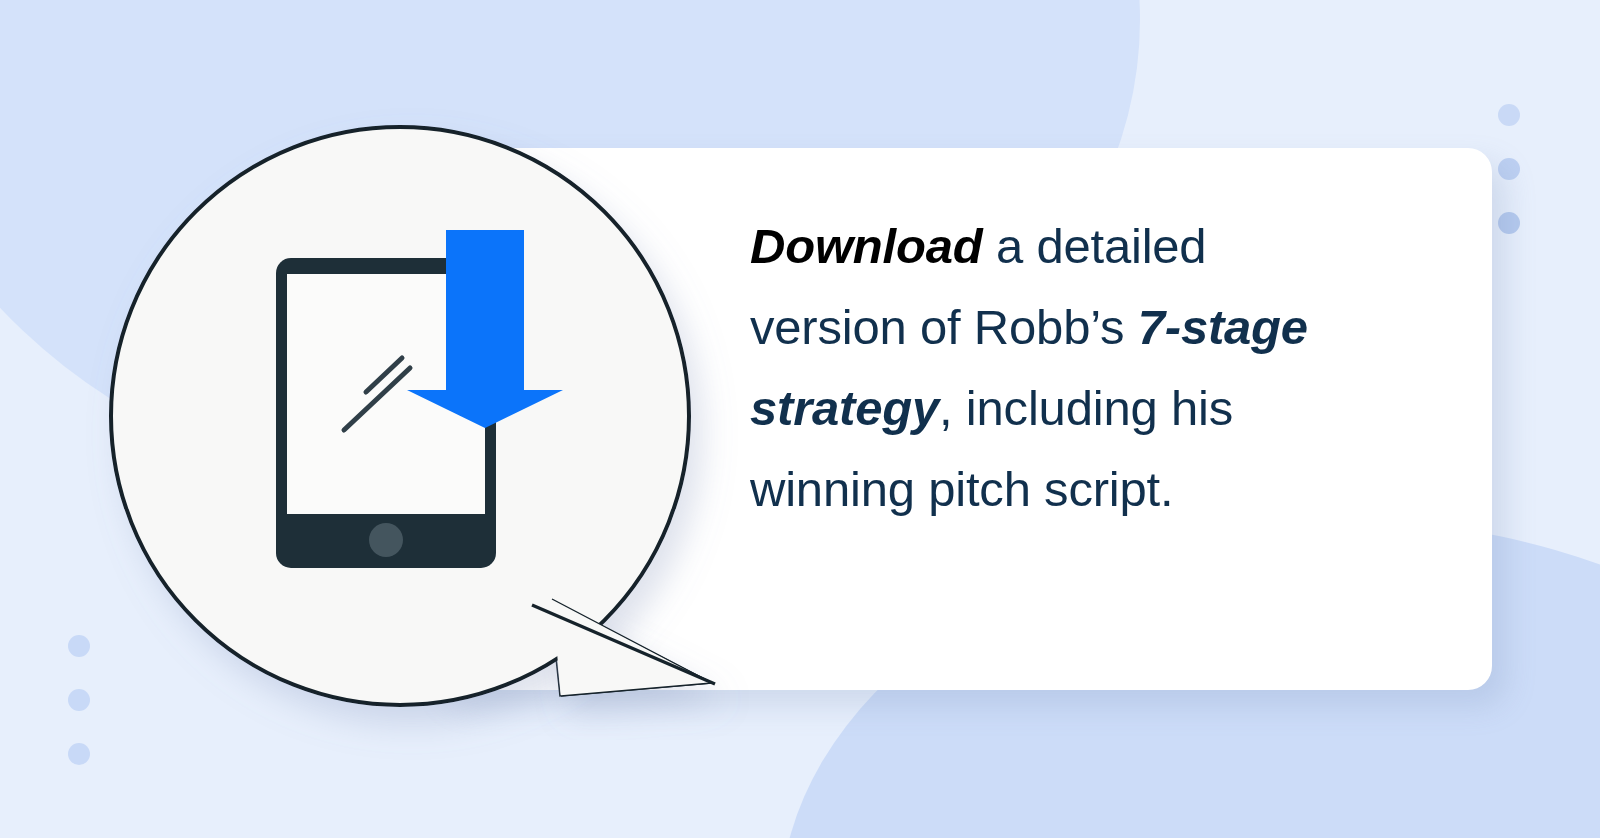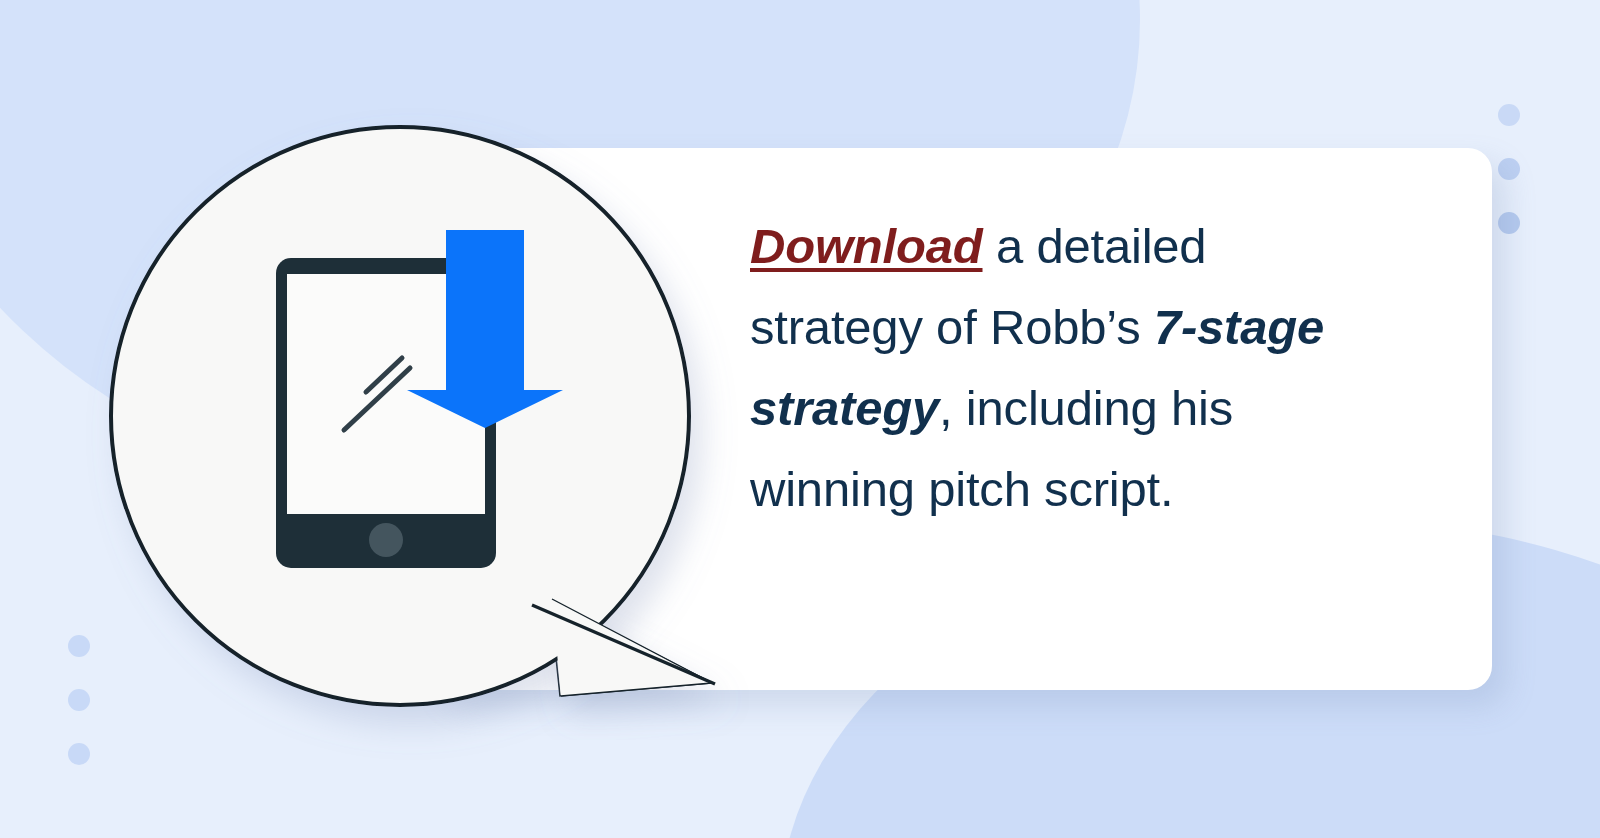--- a/index.html
+++ b/index.html
@@ -68,24 +68,23 @@
     left: 750px;
     top: 206px;
     width: 600px;
     font-size: 49px;
     line-height: 81px;
     color: #11304d;
     font-weight: 400;
     letter-spacing: -0.2px;
   }
   #download-link {
-    color: #7f1d1d;
+    color: #000000;
     font-weight: 700;
     font-style: italic;
-    text-decoration: underline;
     text-underline-offset: 5px;
     text-decoration-thickness: 4px;
     cursor: pointer;
   }
   #strategy-emphasis {
     font-weight: 700;
     font-style: italic;
     color: #11304d;
   }
   .txt-plain { color: #11304d; }
@@ -139,16 +138,16 @@
       <g clip-path="url(#screen-clip)">
         <path d="M 286 292 L 322 258" stroke="#1e2f38" stroke-width="5" stroke-linecap="round" fill="none" opacity="0.92"></path>
         <path d="M 264 330 L 330 268" stroke="#1e2f38" stroke-width="5" stroke-linecap="round" fill="none" opacity="0.92"></path>
       </g>
     </g>
 
     <path d="M 366 130 L 444 130 L 444 290 L 483 290 L 405 328 L 327 290 L 366 290 Z" fill="#0b74fa"></path>
   </svg>
 
   <div id="card-text">
-    <span id="download-link">Download</span><span class="txt-plain"> a detailed strategy of Robb’s </span><span id="strategy-emphasis">7-stage strategy</span><span class="txt-plain">, including his winning pitch script.</span>
+    <span id="download-link">Download</span><span class="txt-plain"> a detailed version of Robb’s </span><span id="strategy-emphasis">7-stage strategy</span><span class="txt-plain">, including his winning pitch script.</span>
   </div>
 
 </div>
 
 </body></html>

